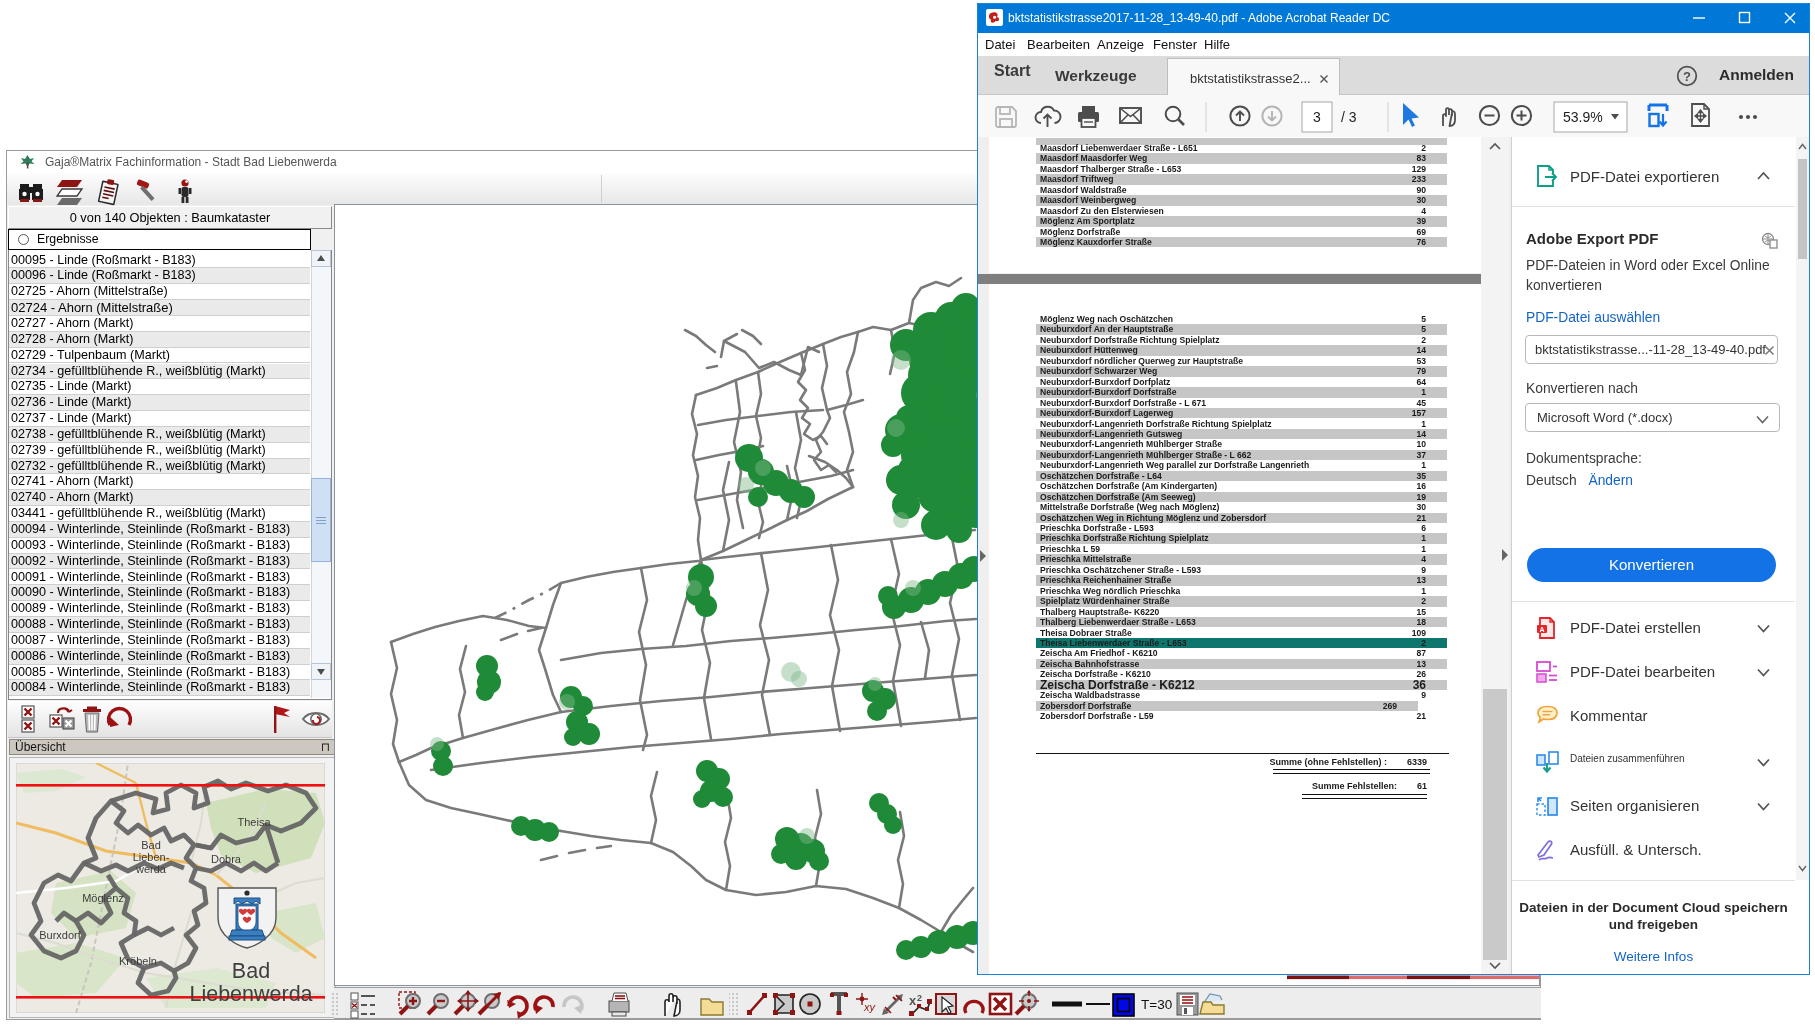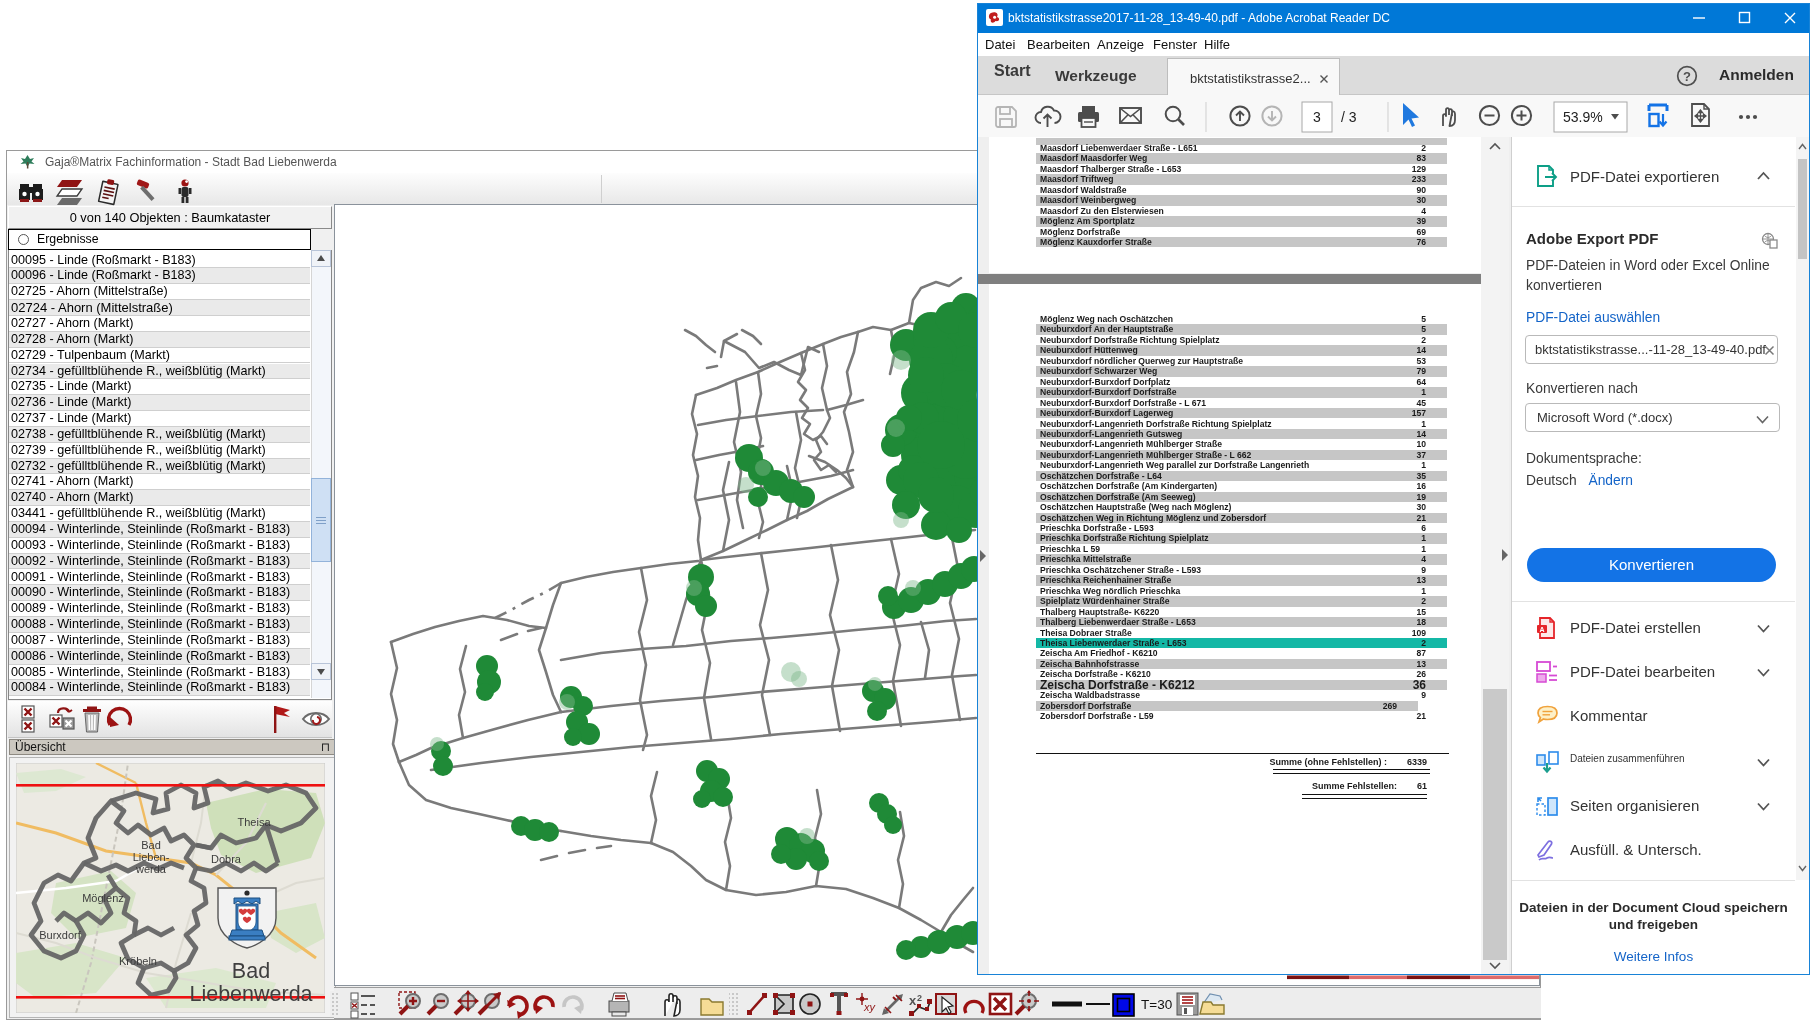--- a/index.html
+++ b/index.html
@@ -736,21 +736,21 @@
       </div>
 <div class="abs" style="left:59px;top:478.2px;width:411px;height:10.45px;font-size:8.6px;font-weight:bold;color:#1a1a1a;line-height:10.45px;white-space:nowrap;">
         <span class="abs" style="left:4px;">Oschätzchen  Dorfstraße (Am Kindergarten)</span>
         <span class="abs" style="right:21px;">16</span>
       </div>
 <div class="abs" style="left:59px;top:488.65px;width:411px;height:10.45px;background:#c6c6c6;font-size:8.6px;font-weight:bold;color:#1a1a1a;line-height:10.45px;white-space:nowrap;">
         <span class="abs" style="left:4px;">Oschätzchen  Dorfstraße (Am Seeweg)</span>
         <span class="abs" style="right:21px;">19</span>
       </div>
 <div class="abs" style="left:59px;top:499.1px;width:411px;height:10.45px;font-size:8.6px;font-weight:bold;color:#1a1a1a;line-height:10.45px;white-space:nowrap;">
-        <span class="abs" style="left:4px;">Oschätzchen  Hauptstraße (Weg nach Möglenz)</span>
+        <span class="abs" style="left:4px;">Mittelstraße  Dorfstraße (Weg nach Möglenz)</span>
         <span class="abs" style="right:21px;">30</span>
       </div>
 <div class="abs" style="left:59px;top:509.55px;width:411px;height:10.45px;background:#c6c6c6;font-size:8.6px;font-weight:bold;color:#1a1a1a;line-height:10.45px;white-space:nowrap;padding-left:21px;">
         <span class="abs" style="left:4px;">Oschätzchen  Weg in Richtung Möglenz und Zobersdorf</span>
         <span class="abs" style="right:21px;">21</span>
       </div>
 <div class="abs" style="left:59px;top:520.0px;width:411px;height:10.45px;font-size:8.6px;font-weight:bold;color:#1a1a1a;line-height:10.45px;white-space:nowrap;">
         <span class="abs" style="left:4px;">Prieschka  Dorfstraße - L593</span>
         <span class="abs" style="right:21px;">6</span>
       </div>
@@ -787,21 +787,21 @@
         <span class="abs" style="right:21px;">15</span>
       </div>
 <div class="abs" style="left:59px;top:614.05px;width:411px;height:10.45px;background:#c6c6c6;font-size:8.6px;font-weight:bold;color:#1a1a1a;line-height:10.45px;white-space:nowrap;">
         <span class="abs" style="left:4px;">Thalberg  Liebenwerdaer Straße - L653</span>
         <span class="abs" style="right:21px;">18</span>
       </div>
 <div class="abs" style="left:59px;top:624.5px;width:411px;height:10.45px;font-size:8.6px;font-weight:bold;color:#1a1a1a;line-height:10.45px;white-space:nowrap;">
         <span class="abs" style="left:4px;">Theisa  Dobraer Straße</span>
         <span class="abs" style="right:21px;">109</span>
       </div>
-<div class="abs" style="left:59px;top:634.95px;width:411px;height:10.45px;background:#14b8a6;font-size:8.6px;font-weight:bold;color:#1a1a1a;line-height:10.45px;white-space:nowrap;">
+<div class="abs" style="left:59px;top:634.95px;width:411px;height:10.45px;background:#0f766e;font-size:8.6px;font-weight:bold;color:#1a1a1a;line-height:10.45px;white-space:nowrap;">
         <span class="abs" style="left:4px;">Theisa  Liebenwerdaer Straße - L653</span>
         <span class="abs" style="right:21px;">2</span>
       </div>
 <div class="abs" style="left:59px;top:645.4px;width:411px;height:10.45px;font-size:8.6px;font-weight:bold;color:#1a1a1a;line-height:10.45px;white-space:nowrap;">
         <span class="abs" style="left:4px;">Zeischa  Am Friedhof - K6210</span>
         <span class="abs" style="right:21px;">87</span>
       </div>
 <div class="abs" style="left:59px;top:655.85px;width:411px;height:10.45px;background:#c6c6c6;font-size:8.6px;font-weight:bold;color:#1a1a1a;line-height:10.45px;white-space:nowrap;">
         <span class="abs" style="left:4px;">Zeischa  Bahnhofstrasse</span>
         <span class="abs" style="right:21px;">13</span>

